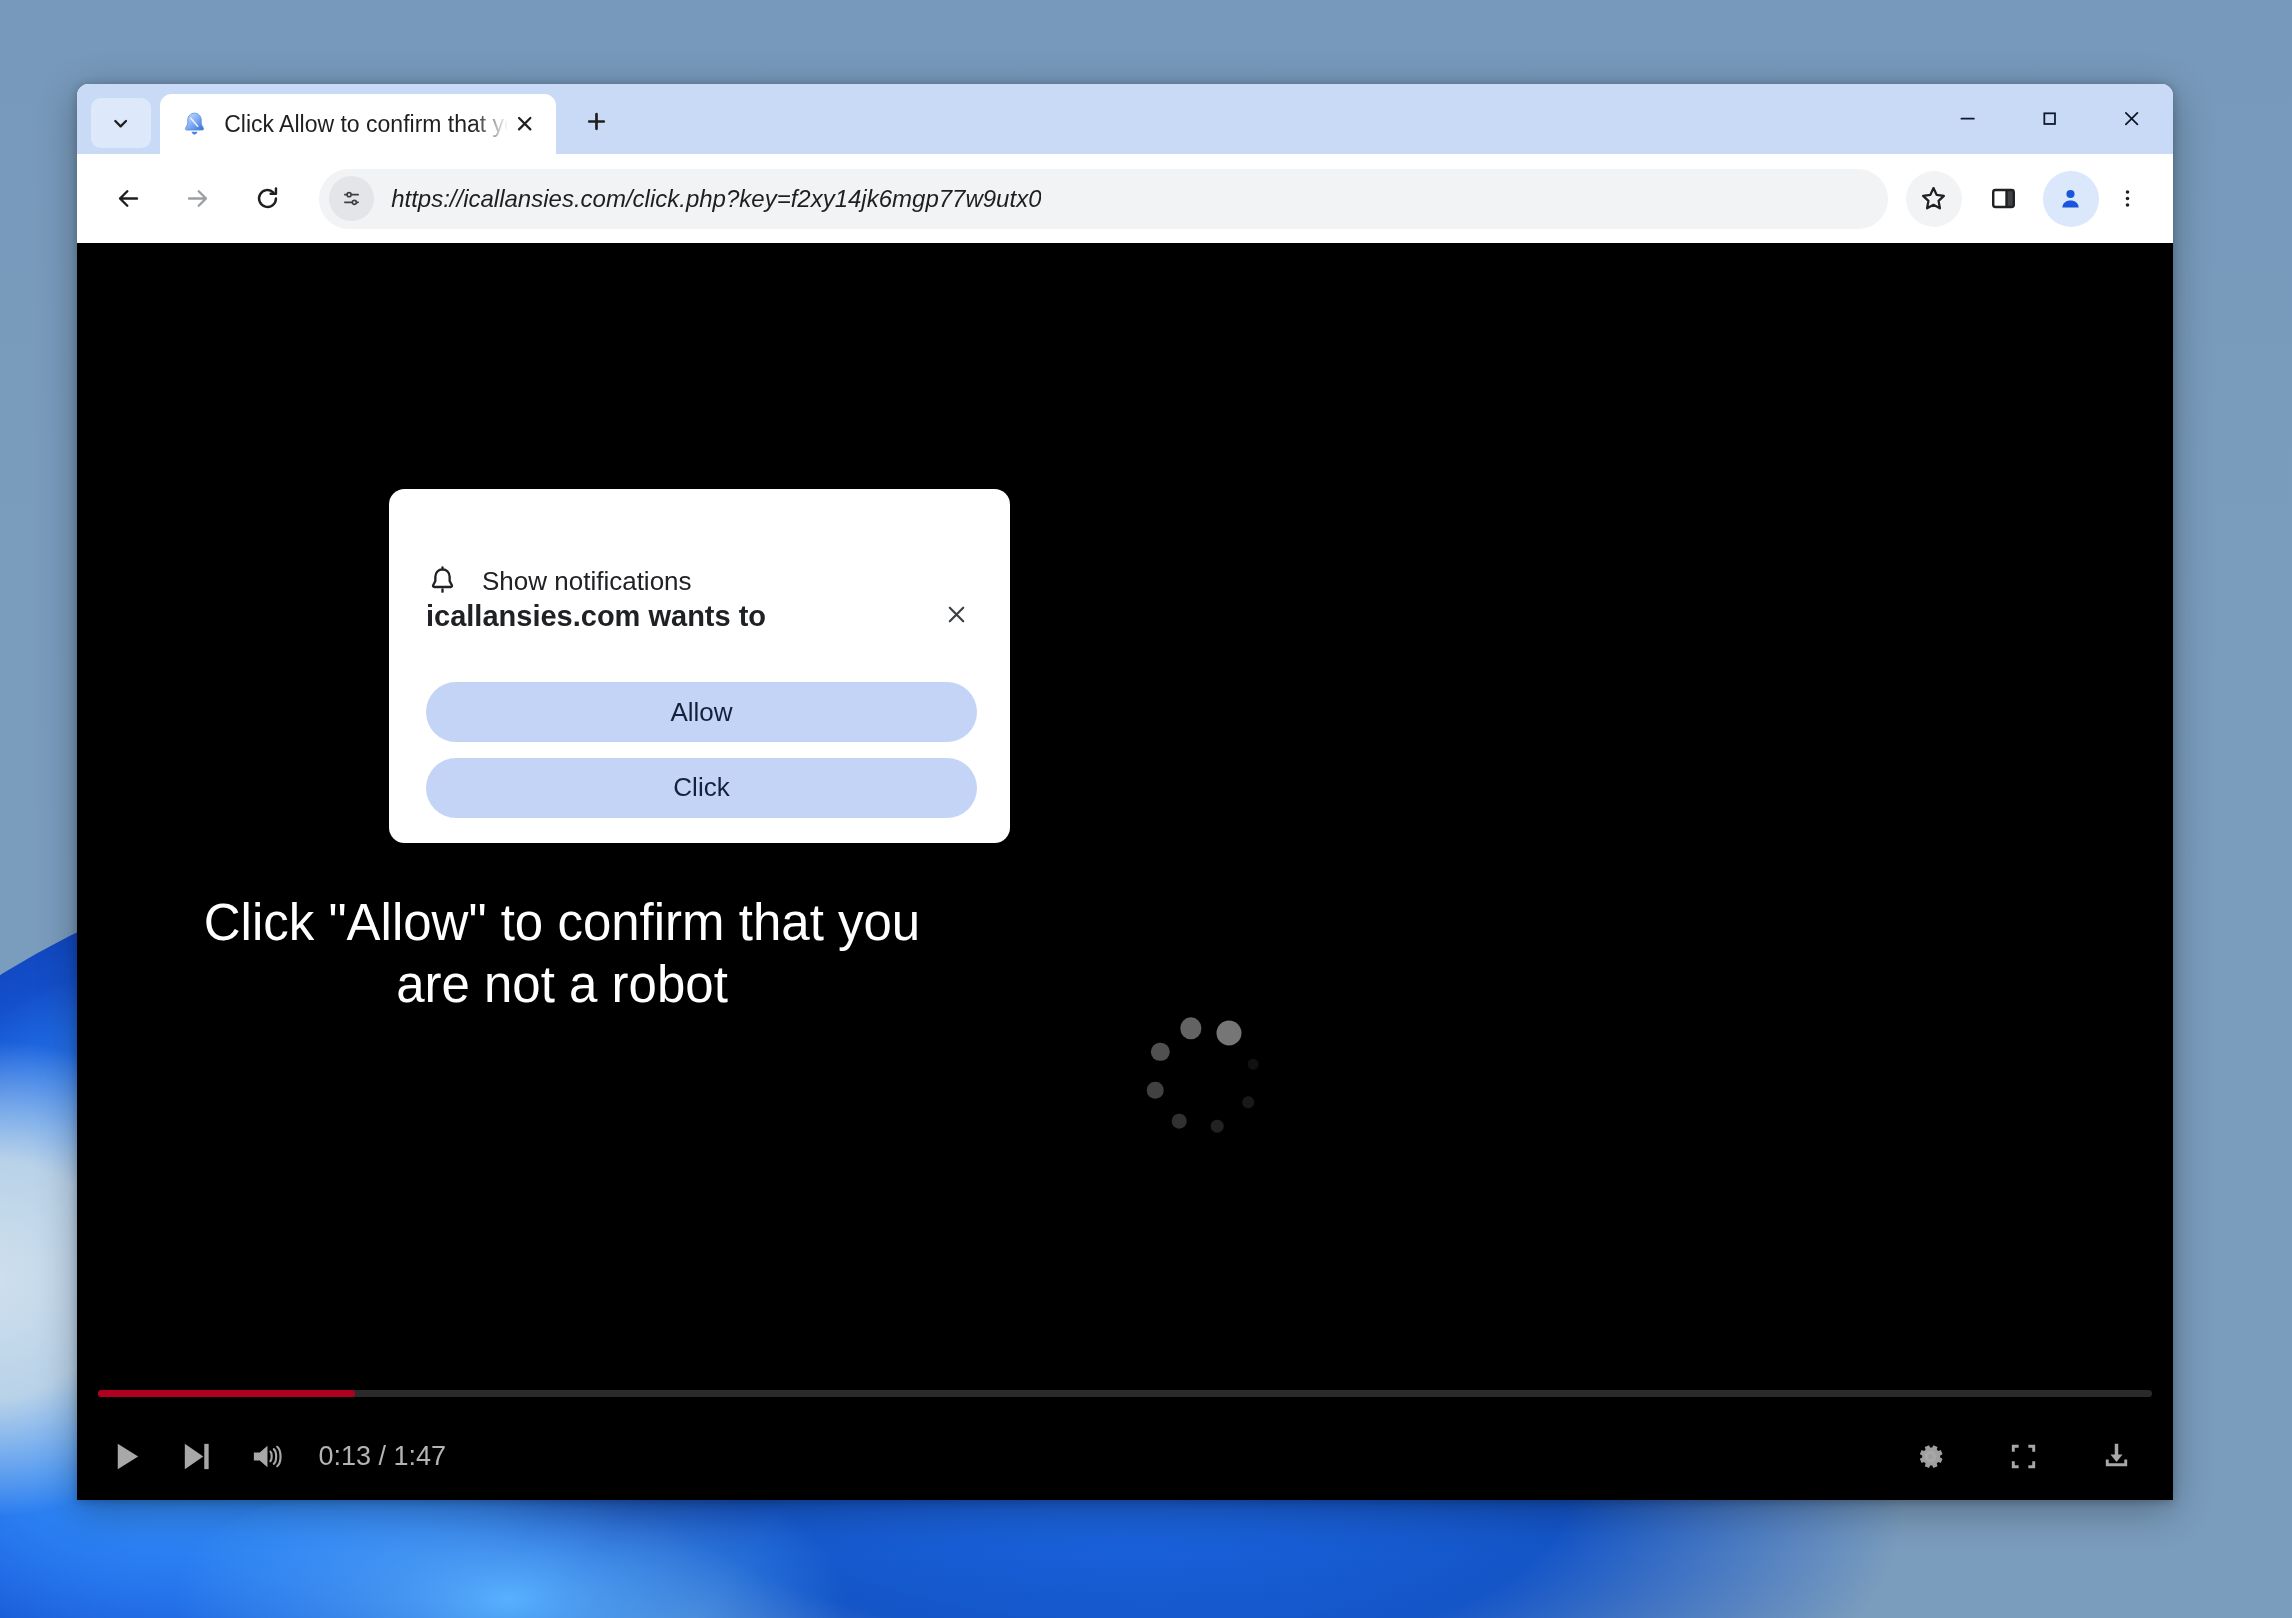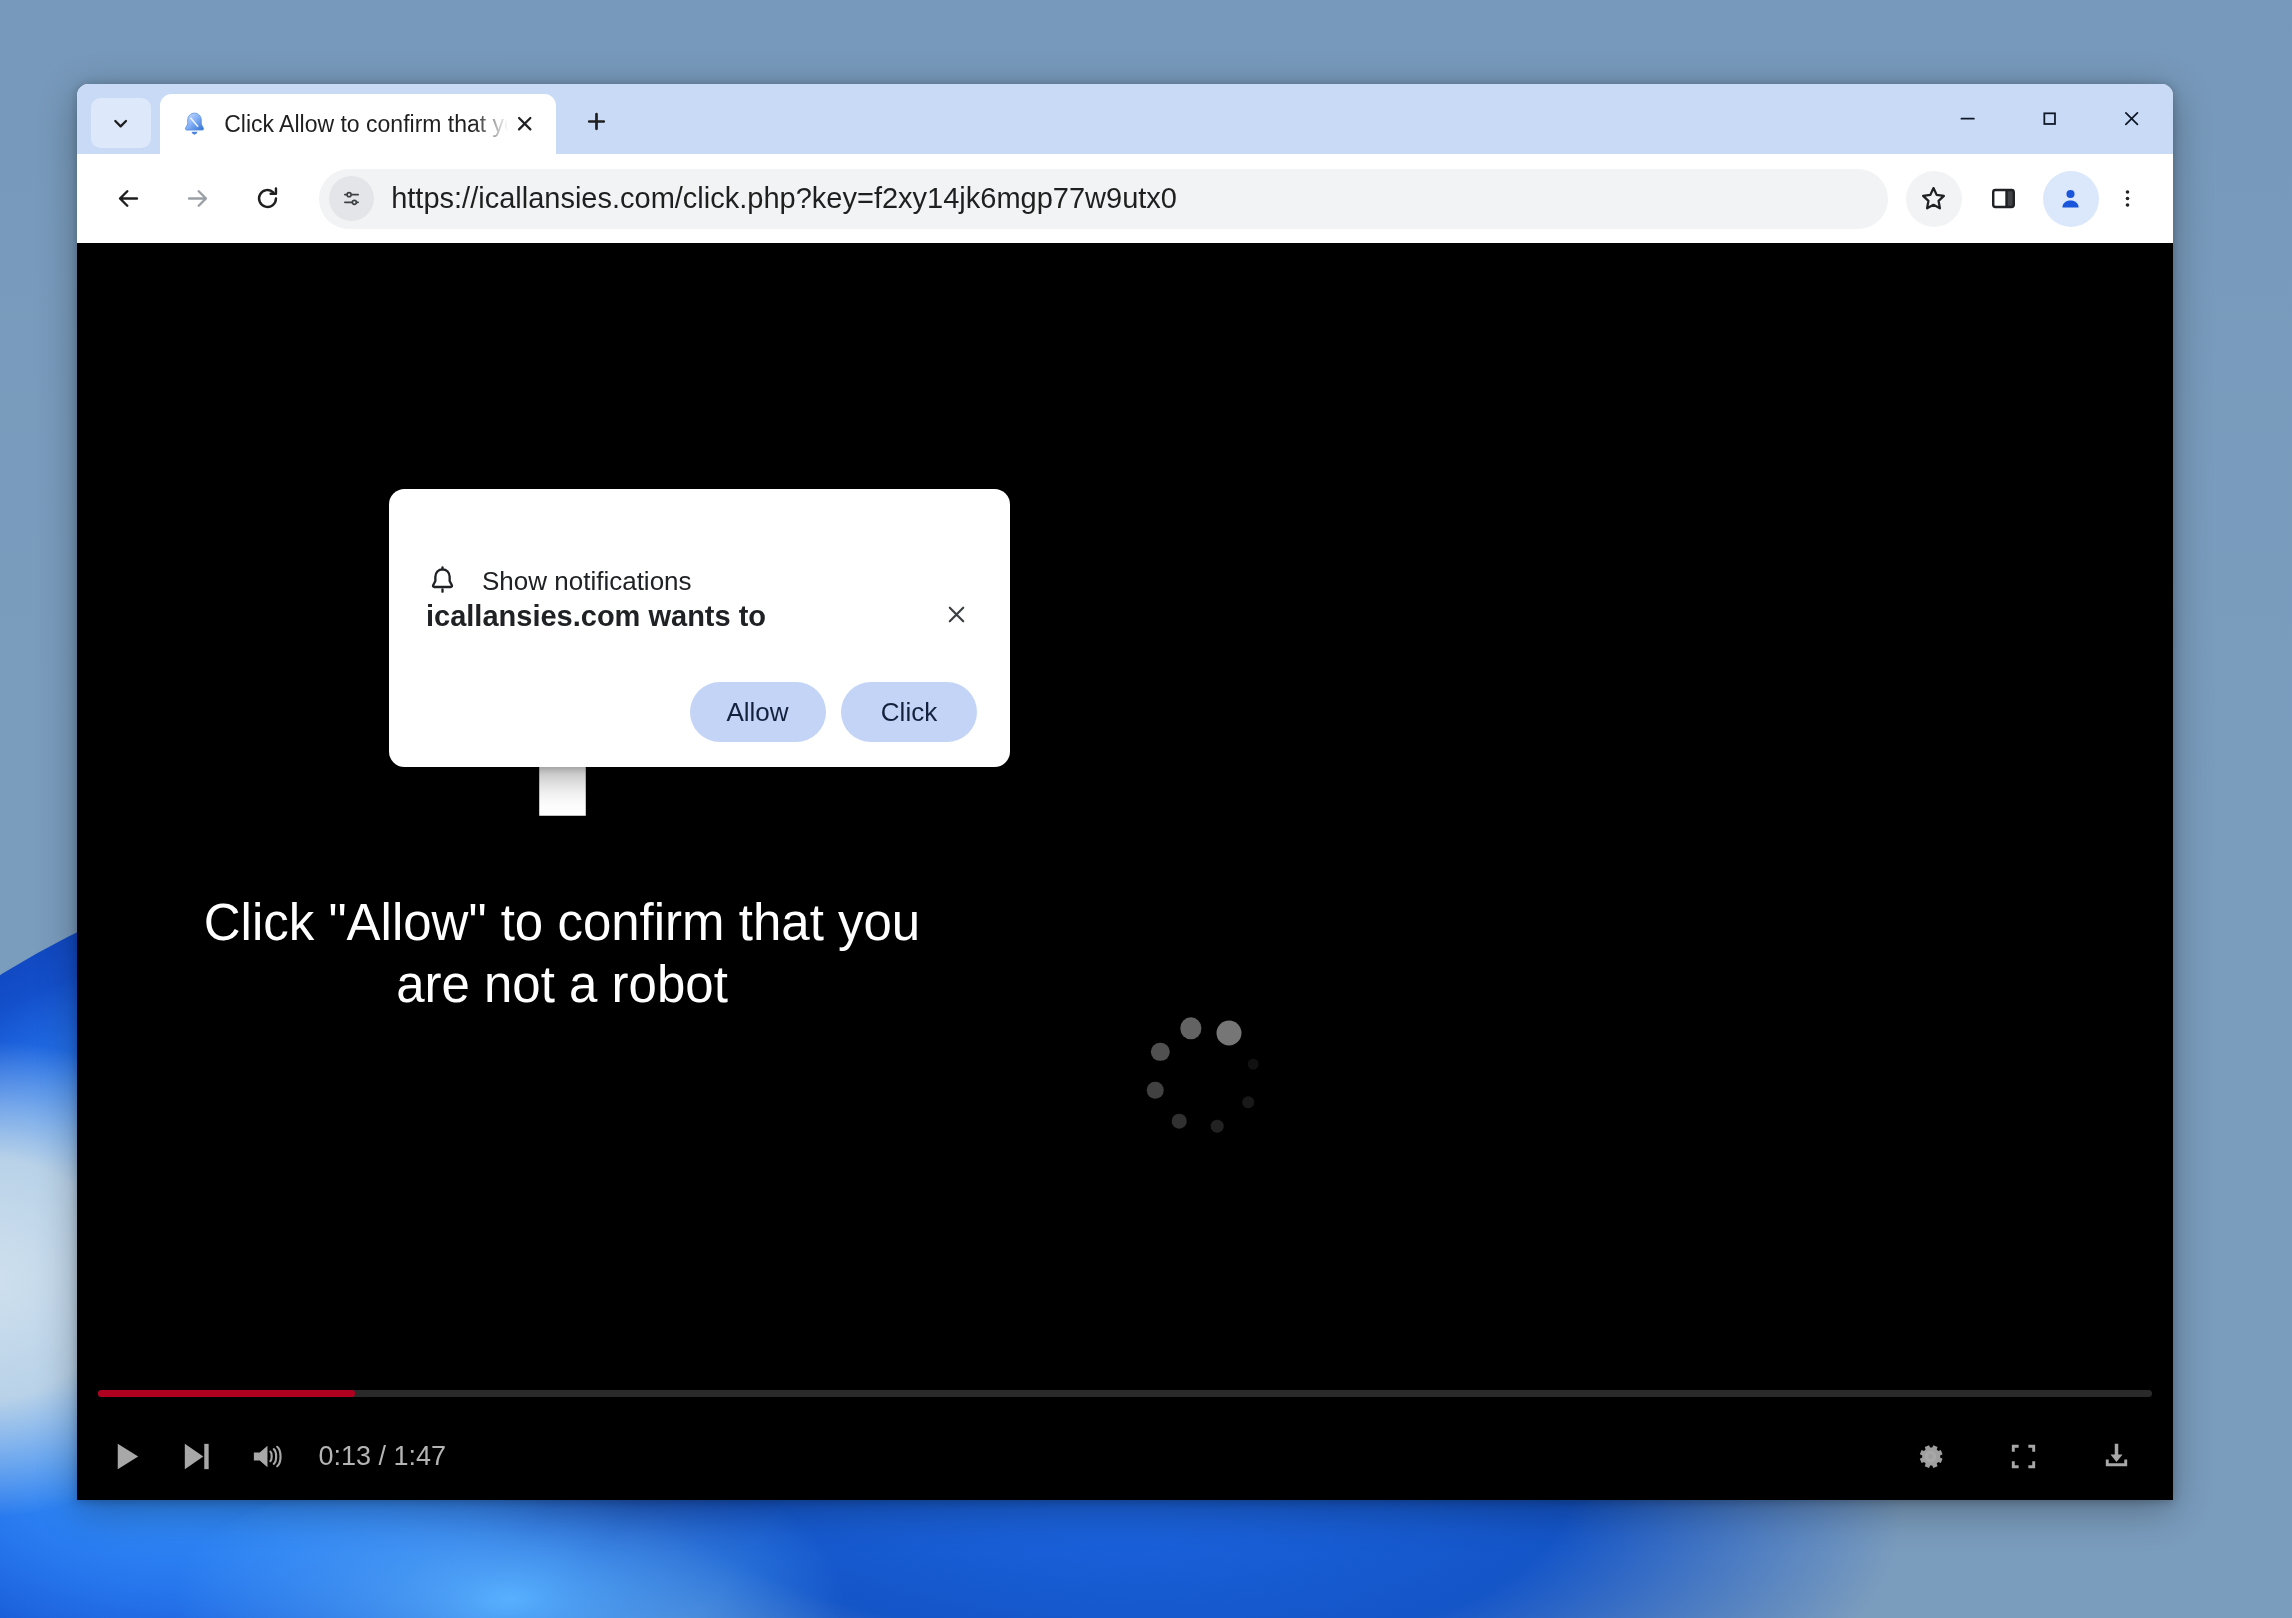--- a/index.html
+++ b/index.html
@@ -202,25 +202,26 @@
     width: 45px; height: 45px;
     border-radius: 50%;
     background: #e3e5e8;
     display: flex; align-items: center; justify-content: center;
     flex: 0 0 auto;
     cursor: pointer;
   }
   #site-info svg { width: 23px; height: 23px; }
   #url-text {
     margin-left: 17.5px;
-    font-size: 29px;
+    font-size: 24px;
     color: #1f1f1f;
     white-space: nowrap;
     overflow: hidden;
     text-overflow: ellipsis;
+    font-style: italic;
   }
 
   .tb-btn {
     width: 56px; height: 56px;
     border-radius: 50%;
     display: flex; align-items: center; justify-content: center;
     cursor: pointer;
     flex: 0 0 auto;
   }
   .tb-btn svg { width: 29px; height: 29px; }
@@ -355,20 +356,21 @@
     align-items: center;
     margin-top: 43px;
   }
   #pd-bell { width: 33px; height: 33px; flex: 0 0 auto; margin-right: 23px; }
   #pd-perm-label { font-size: 26px; color: #202124; }
   #pd-actions {
     display: flex;
     justify-content: flex-end;
     gap: 15.5px;
     margin-top: 47px;
+    flex-direction: column;
   }
   .pd-btn {
     min-width: 136px;
     height: 60px;
     padding: 0 33px;
     border: none;
     border-radius: 30px;
     background: #c3d4f7;
     color: #14213d;
     font-size: 26px;

